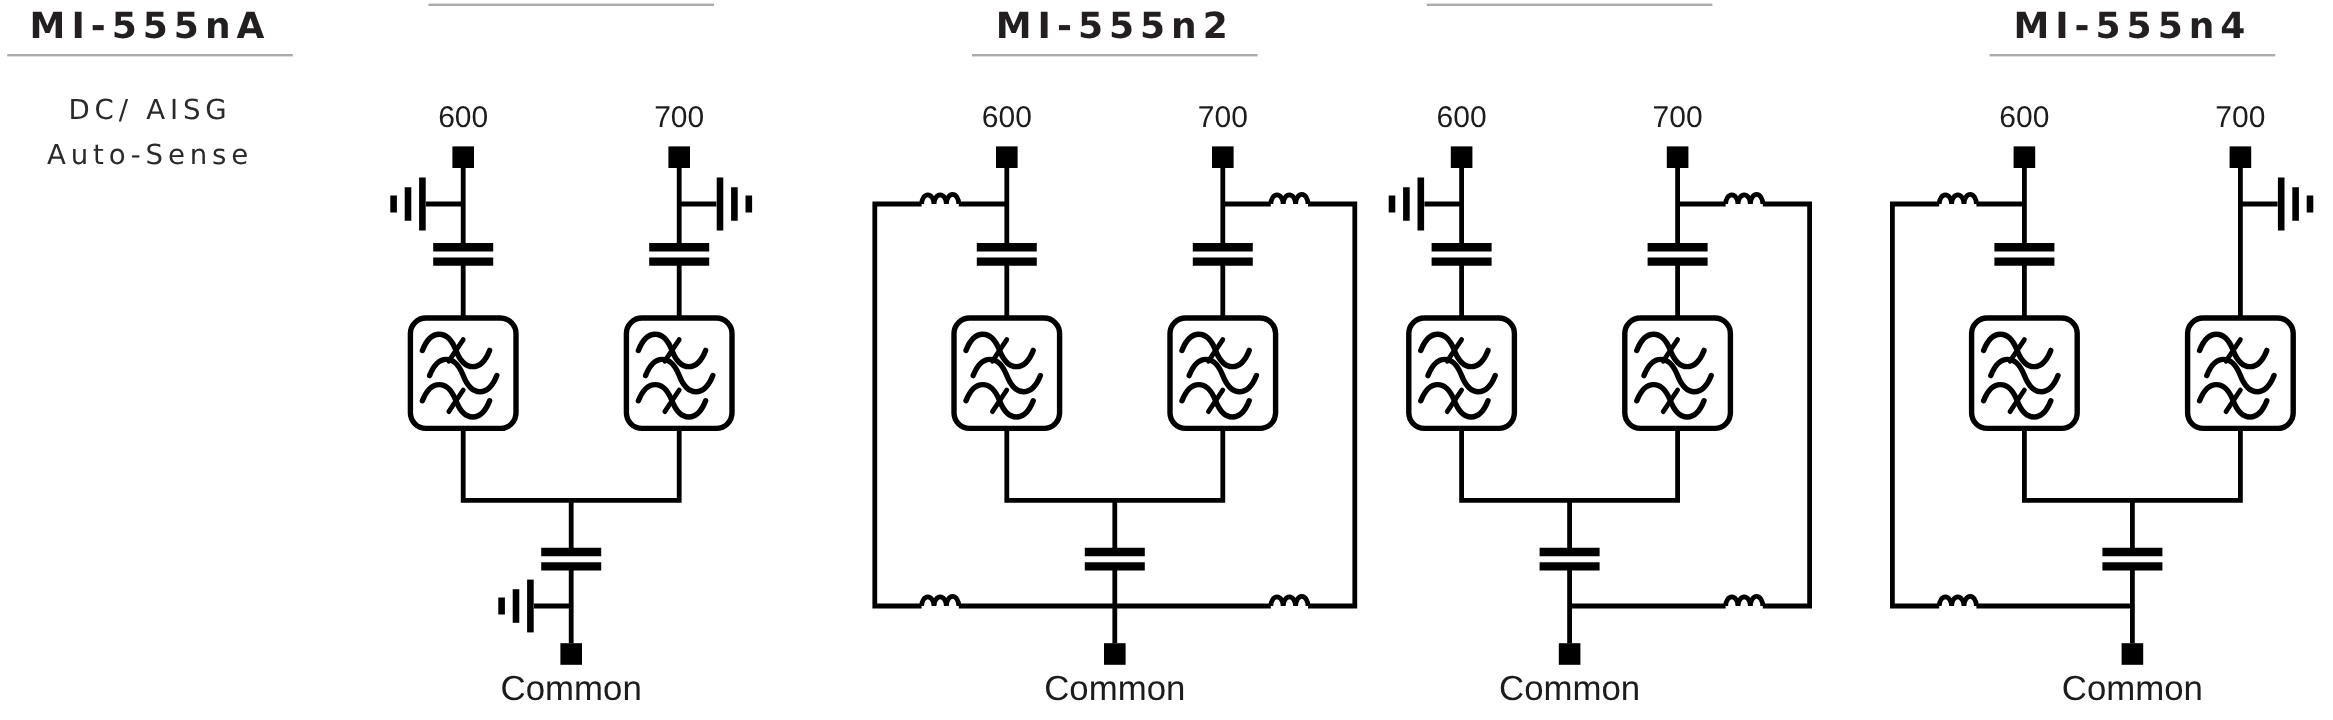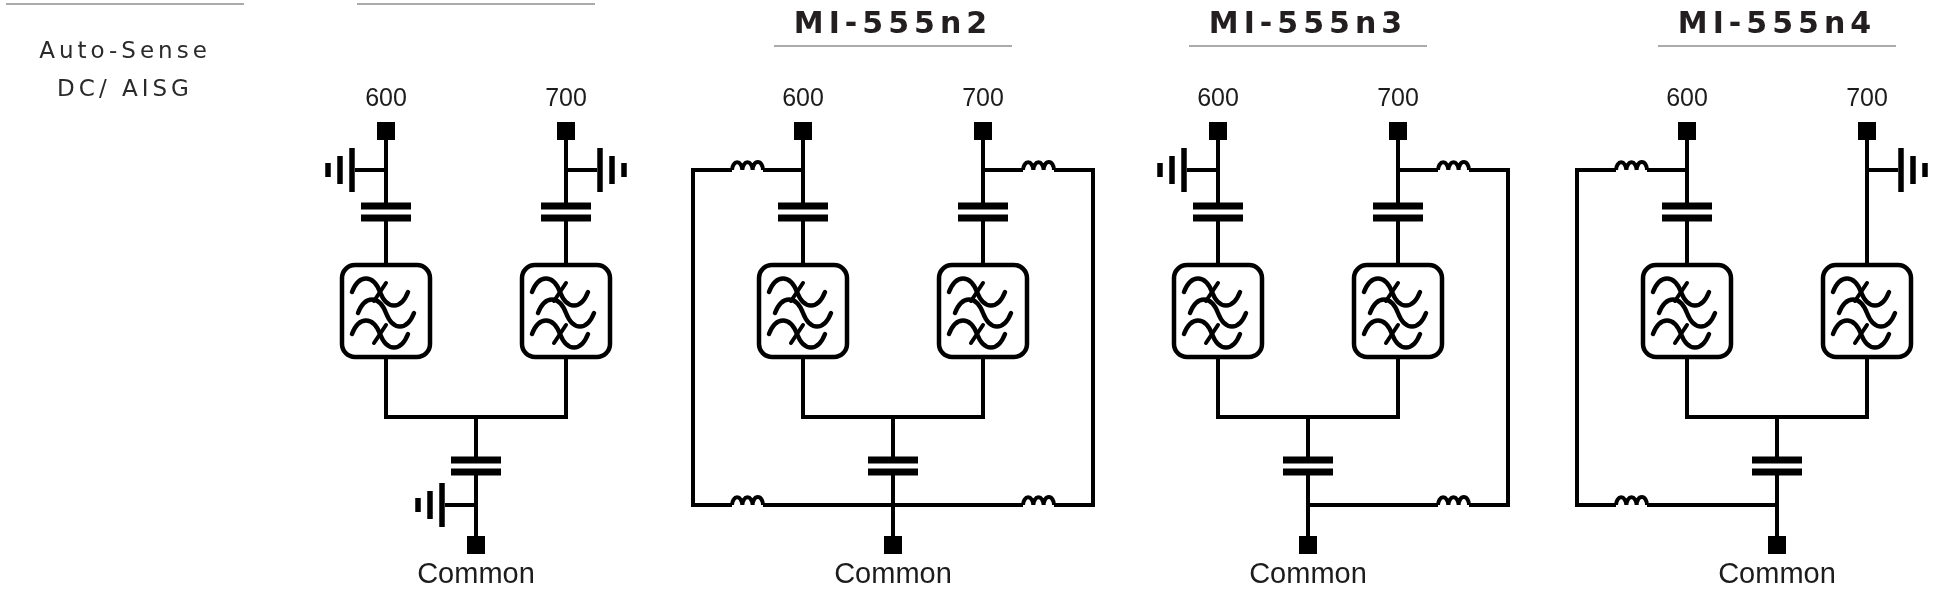--- a/index.html
+++ b/index.html
@@ -45,24 +45,25 @@
         <path d="M-34 27 c7,-18 21,-18 28,0 c7,18 21,18 28,0" stroke-width="4.5"></path>
         <path d="M-12 36 L0 18" stroke-width="4"></path>
         <path d="M-28 48 c7,-18 21,-18 28,0 c7,18 21,18 28,0" stroke-width="4.5"></path>
         <path d="M-34 69 c7,-18 21,-18 28,0 c7,18 21,18 28,0" stroke-width="4.5"></path>
         <path d="M-12 78 L0 60" stroke-width="4"></path>
       </g>
     </defs>
   </svg>
 
   <div class="col" style="left:0;width:250px;">
+    <div class="title">MI-555nA</div>
     <div class="rule"></div>
     <div class="note">
+      <div>DC/ AISG</div>
       <div>Auto-Sense</div>
-      <div>DC/ AISG</div>
     </div>
   </div>
 
   <div class="col" style="left:236px;width:480px;">
     <div class="rule"></div>
     <svg class="schem" width="480" height="520" viewBox="0 0 480 520">
       <text class="plabel" x="150" y="36">600</text>
       <text class="plabel" x="330" y="36">700</text>
       <use href="#term" transform="translate(150,61)"></use>
       <use href="#term" transform="translate(330,61)"></use>
@@ -73,21 +74,21 @@
       <use href="#caph" transform="translate(330,136)"></use>
       <use href="#filt" transform="translate(150,195)"></use>
       <use href="#filt" transform="translate(330,195)"></use>
       <use href="#caph" transform="translate(240,390)"></use>
       <use href="#gnd" transform="translate(240,435)"></use>
       <use href="#term" transform="translate(240,475)"></use>
       <text class="clabel" x="240" y="513">Common</text>
     </svg>
   </div>
 
-  <div class="col" style="left:653px;width:480px;">
+  <div class="col" style="left:689px;width:480px;">
     <div class="title">MI-555n2</div>
     <div class="rule"></div>
     <svg class="schem" width="480" height="520" viewBox="0 0 480 520">
       <text class="plabel" x="150" y="36">600</text>
       <text class="plabel" x="330" y="36">700</text>
       <use href="#term" transform="translate(150,61)"></use>
       <use href="#term" transform="translate(330,61)"></use>
       <path d="M150 70 V134 M150 150 V195 M330 70 V134 M330 150 V195
                M150 100 H110 M330 100 H370
                M79 100 H40 V435 H79 M401 100 H440 V435 H401
@@ -101,21 +102,20 @@
       <use href="#caph" transform="translate(330,136)"></use>
       <use href="#filt" transform="translate(150,195)"></use>
       <use href="#filt" transform="translate(330,195)"></use>
       <use href="#caph" transform="translate(240,390)"></use>
       <use href="#term" transform="translate(240,475)"></use>
       <text class="clabel" x="240" y="513">Common</text>
     </svg>
   </div>
 
   <div class="col" style="left:1068px;width:480px;">
-    <div class="title">MI-555n3</div>
     <div class="rule"></div>
     <svg class="schem" width="480" height="520" viewBox="0 0 480 520">
       <text class="plabel" x="150" y="36">600</text>
       <text class="plabel" x="330" y="36">700</text>
       <use href="#term" transform="translate(150,61)"></use>
       <use href="#term" transform="translate(330,61)"></use>
       <path d="M150 70 V134 M150 150 V195 M330 70 V134 M330 150 V195
                M330 100 H370 M401 100 H440 V435 H401 M240 435 H370
                M150 287 V347 H330 V287 M240 347 V388 M240 404 V466" stroke="#000" stroke-width="4" fill="none"></path>
       <use href="#gnd" transform="translate(150,100)"></use>

